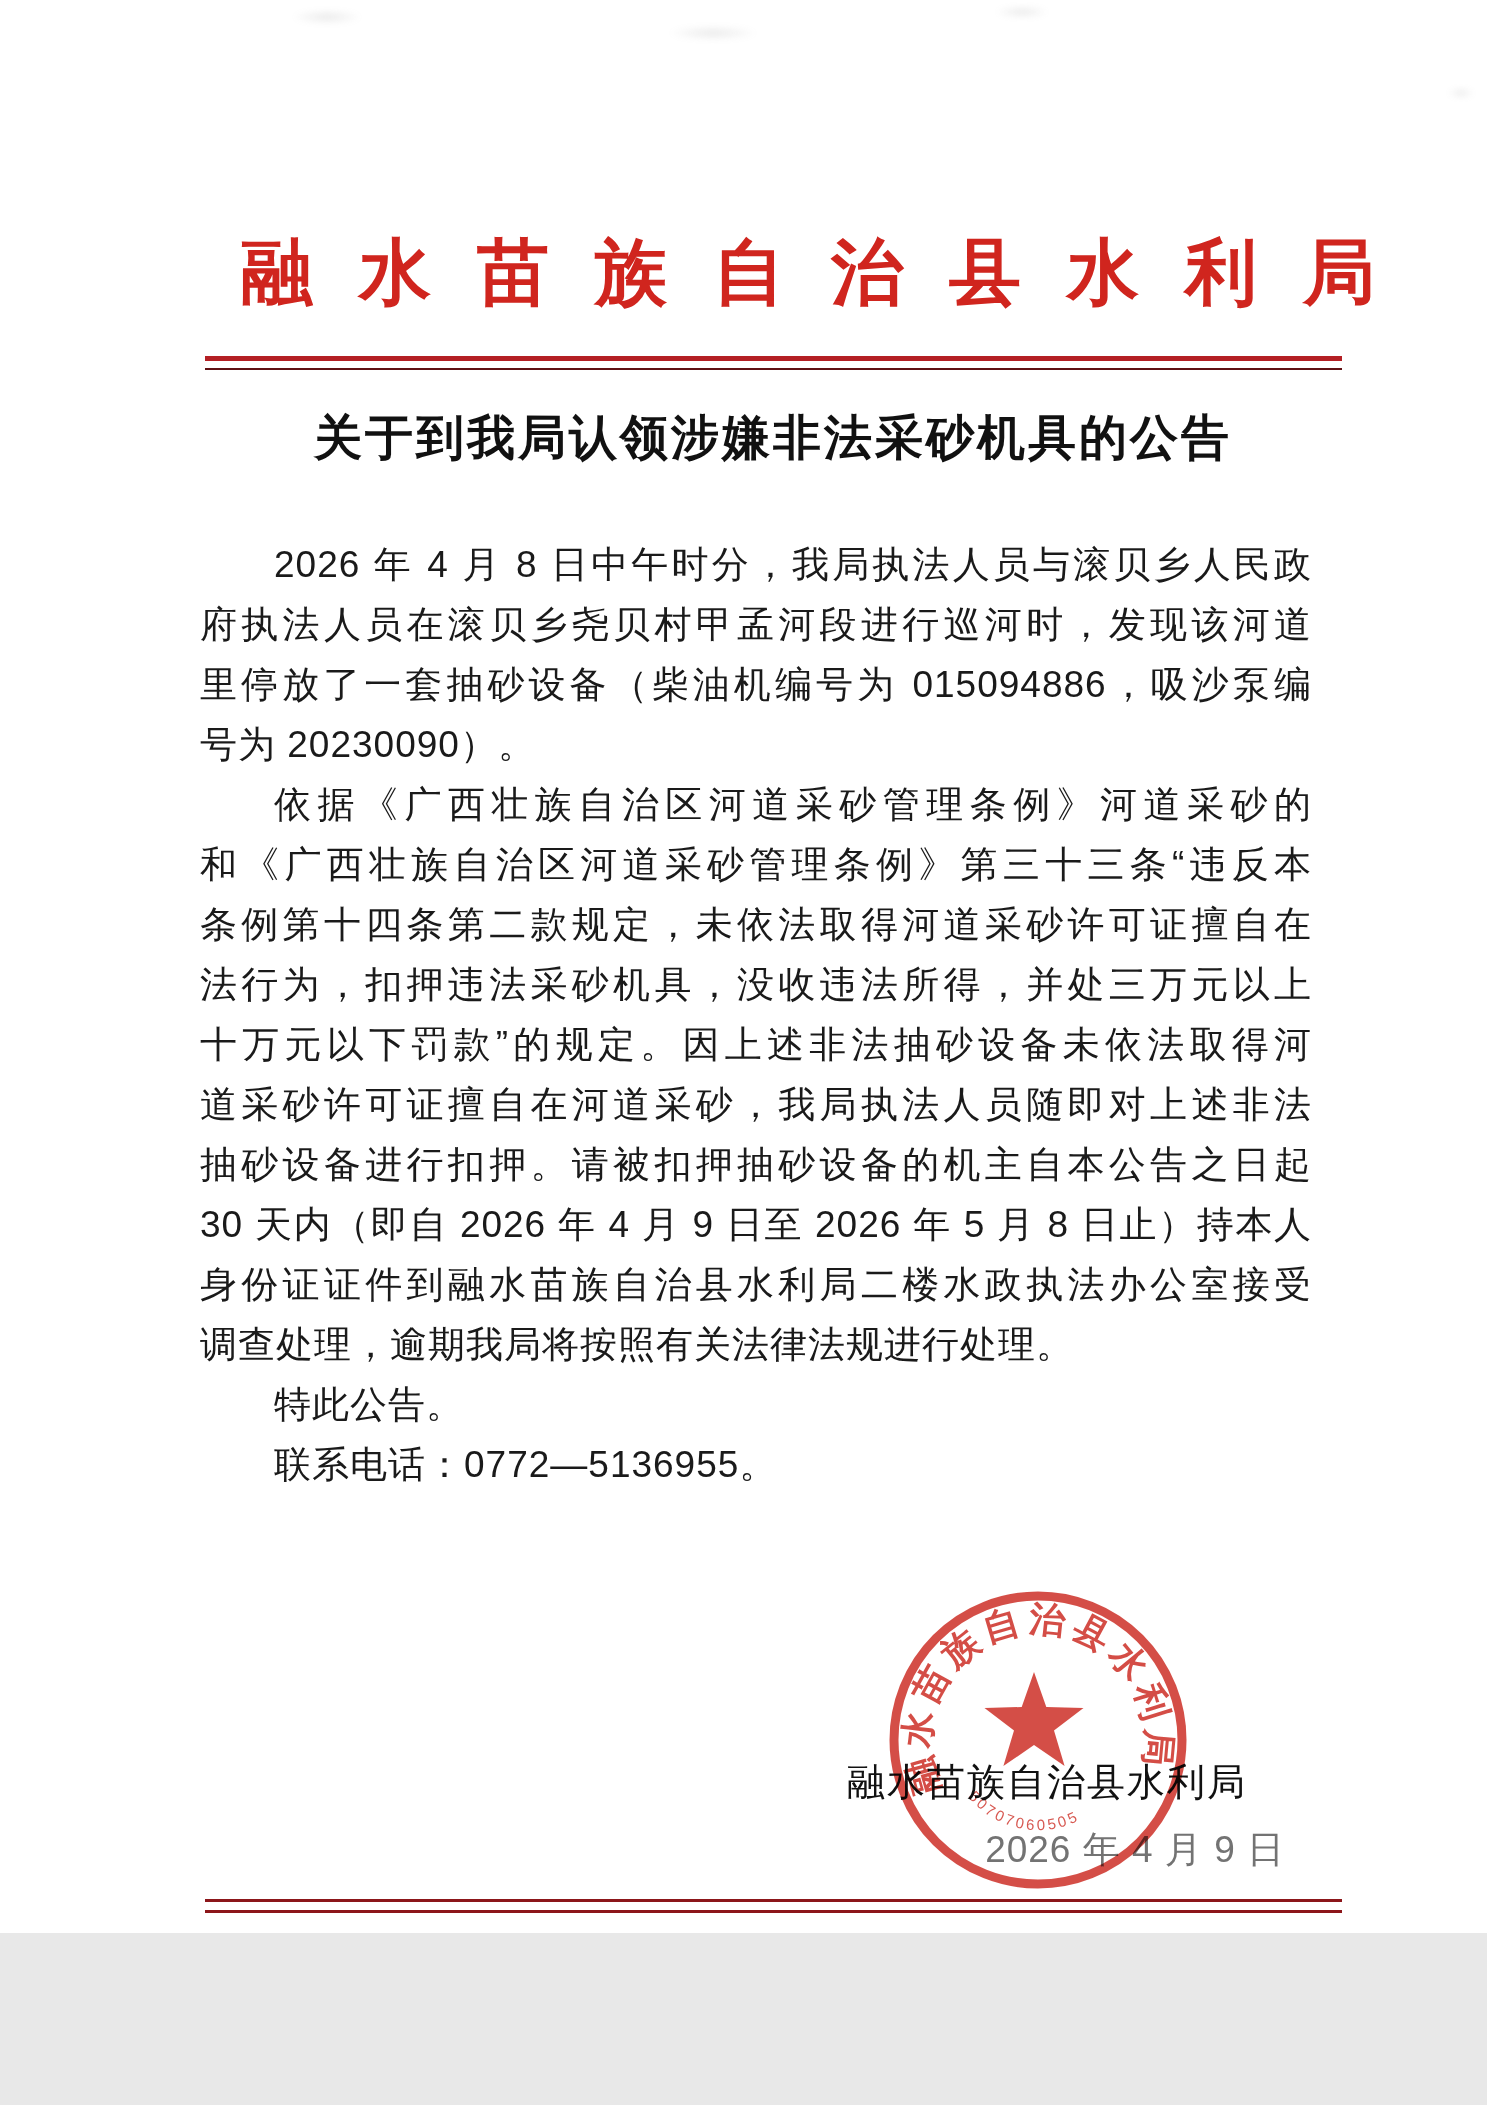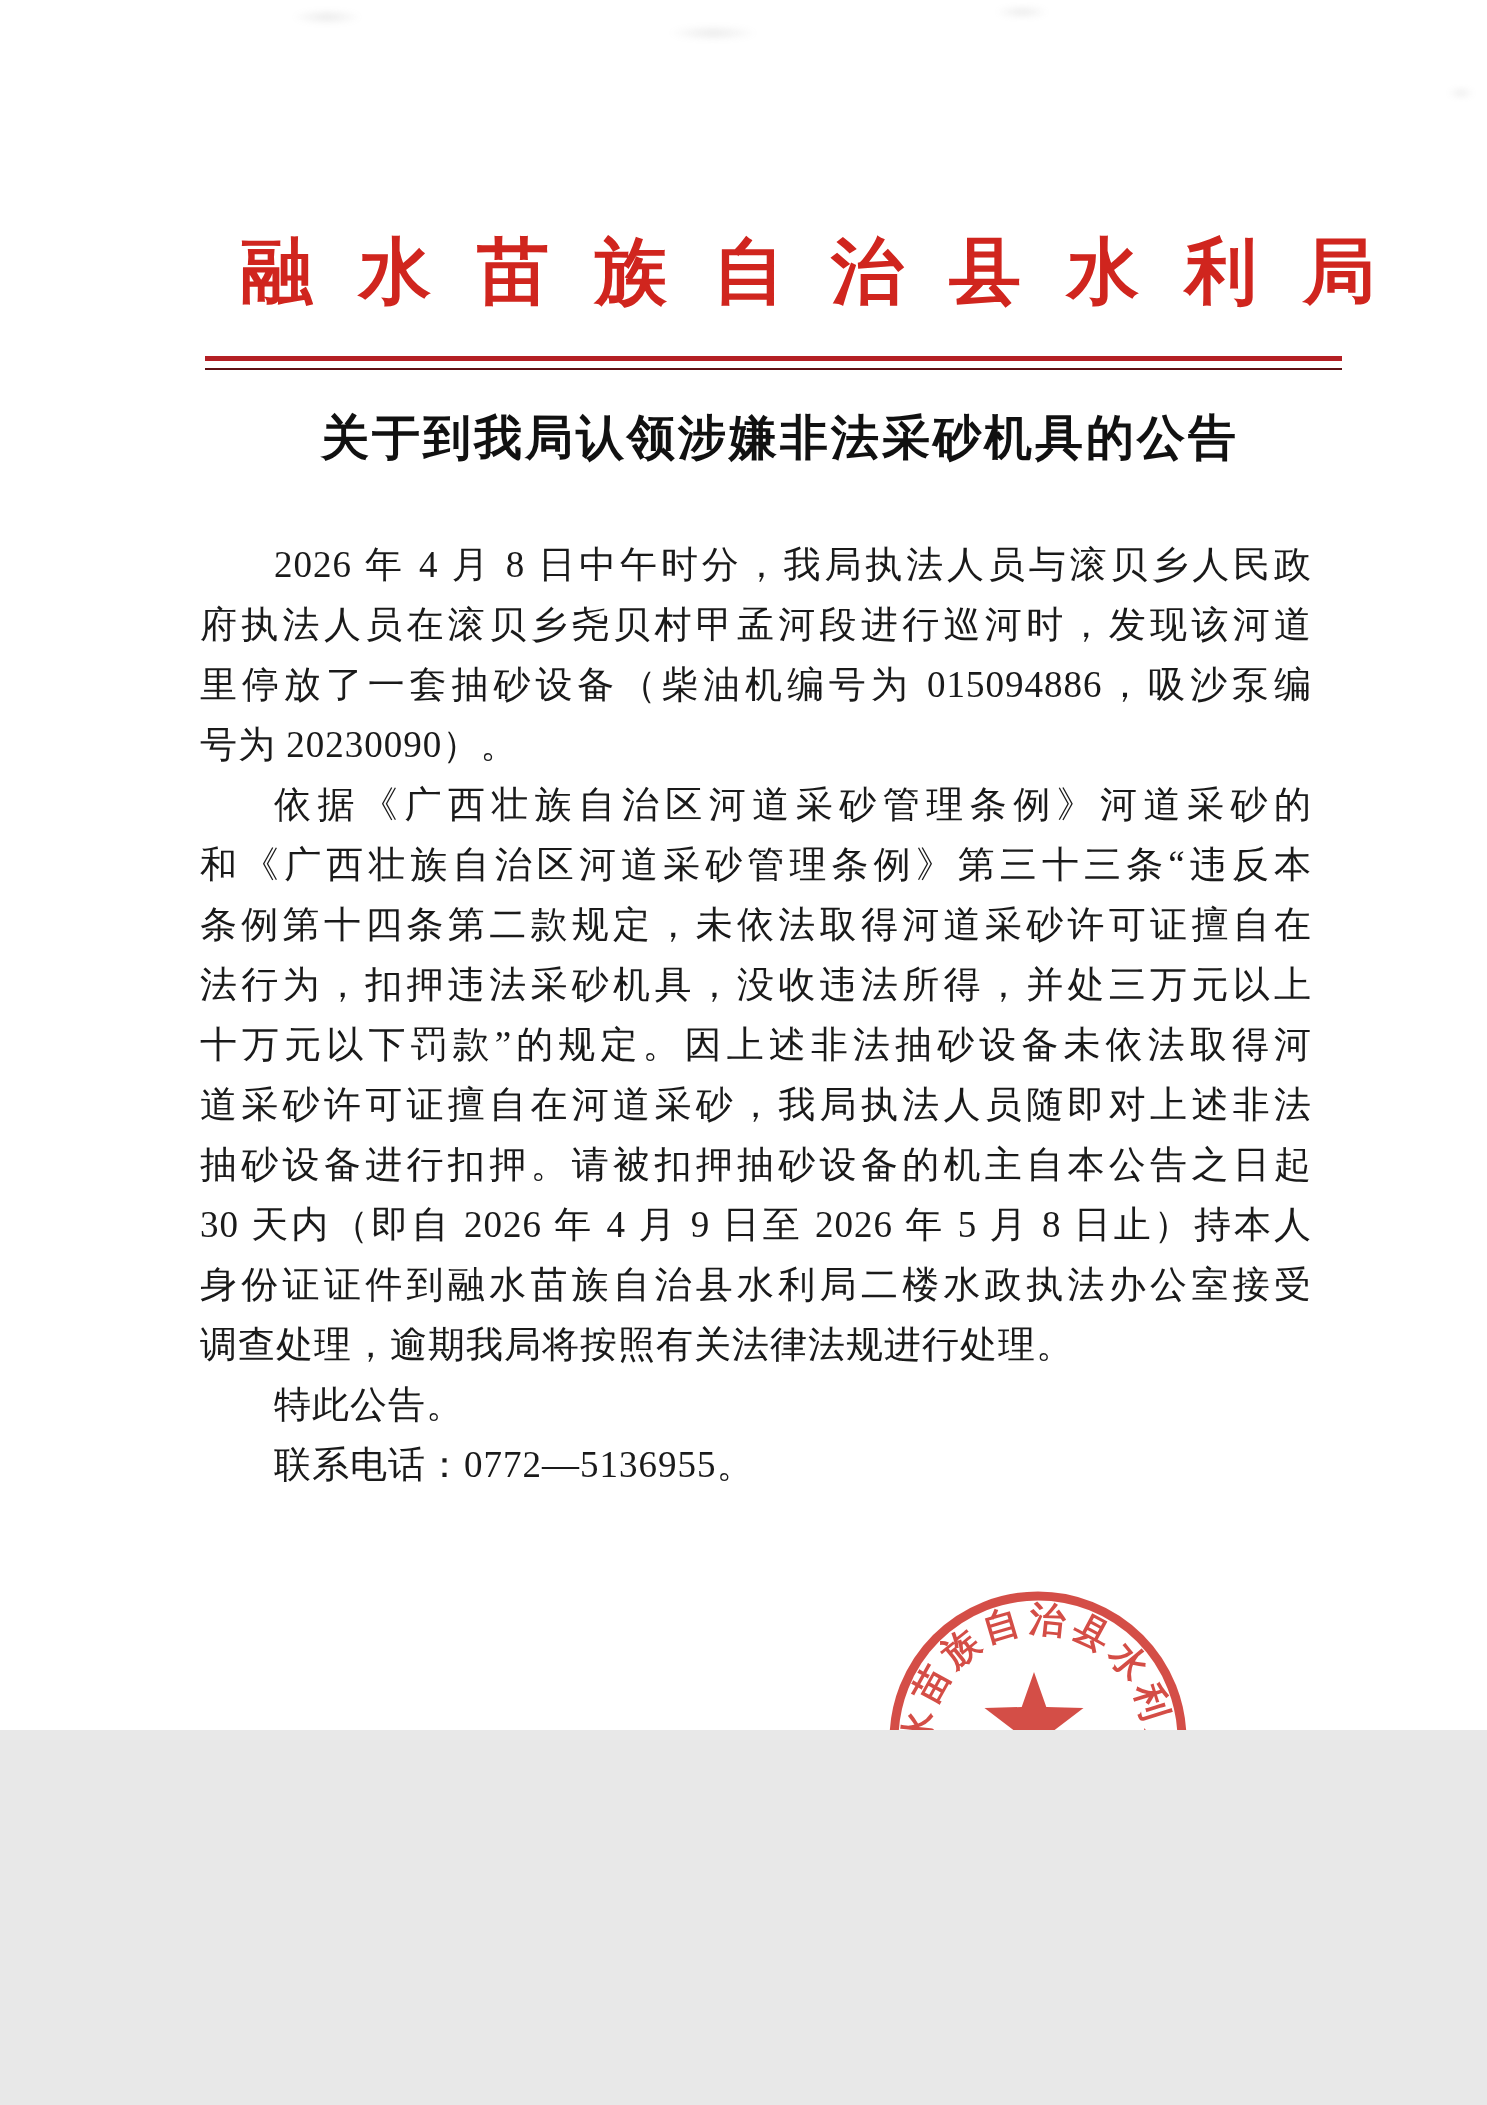--- a/index.html
+++ b/index.html
@@ -1,22 +1,22 @@
 <!DOCTYPE html>
 <html lang="zh" style="--letterhead-red: #d0251e; --rule-red: #b41f24; --rule-dark: #5f1013; --footer-rule: #8c161a; --stamp-red: #cc2a21;"><head>
 <meta charset="utf-8">
 <style>
   html,body{margin:0;padding:0;background:#e8e8e8;}
   .page{
     position:relative;
-    width:1487px;height:1730px;
+    width:1487px;height:1933px;
     margin:0 auto;
     background:#ffffff;
     overflow:hidden;
-    font-family:Liberation Serif, serif;
+    font-family:Liberation Sans, sans-serif;
     color:#1a1a1a;
   }
   
   .smudge{position:absolute;border-radius:50%;filter:blur(3px);opacity:.22;background:radial-gradient(closest-side,#9a9a9a,transparent);}
   .smudge.s1{left:292px;top:10px;width:70px;height:14px;}
   .smudge.s2{left:668px;top:26px;width:90px;height:14px;}
   .smudge.s3{left:995px;top:6px;width:54px;height:12px;}
   .smudge.s4{left:1448px;top:88px;width:26px;height:10px;}
 
   .letterhead{
@@ -25,21 +25,21 @@
     font-size:72px;line-height:88px;font-weight:bold;
     color:var(--letterhead-red,#d0251e);
     letter-spacing:46px;padding-left:46px;box-sizing:border-box;
     white-space:nowrap;
   }
   .rule{position:absolute;left:205px;width:1137px;}
   .rule-thick{top:356px;height:5px;background:var(--rule-red,#b41f24);}
   .rule-thin{top:368px;height:2px;background:var(--rule-dark,#5f1013);}
 
   .notice-title{
-    position:absolute;left:210px;top:408px;width:1140px;
+    position:absolute;left:203px;top:408px;width:1140px;
     text-align:center;font-weight:bold;
     font-size:48px;line-height:60px;letter-spacing:3px;
     color:#111;
   }
 
   .body-lines{position:absolute;left:200px;top:535px;width:1112px;}
   .body-line{
     height:60px;line-height:60px;
     font-size:37px;letter-spacing:1px;
     white-space:nowrap;

